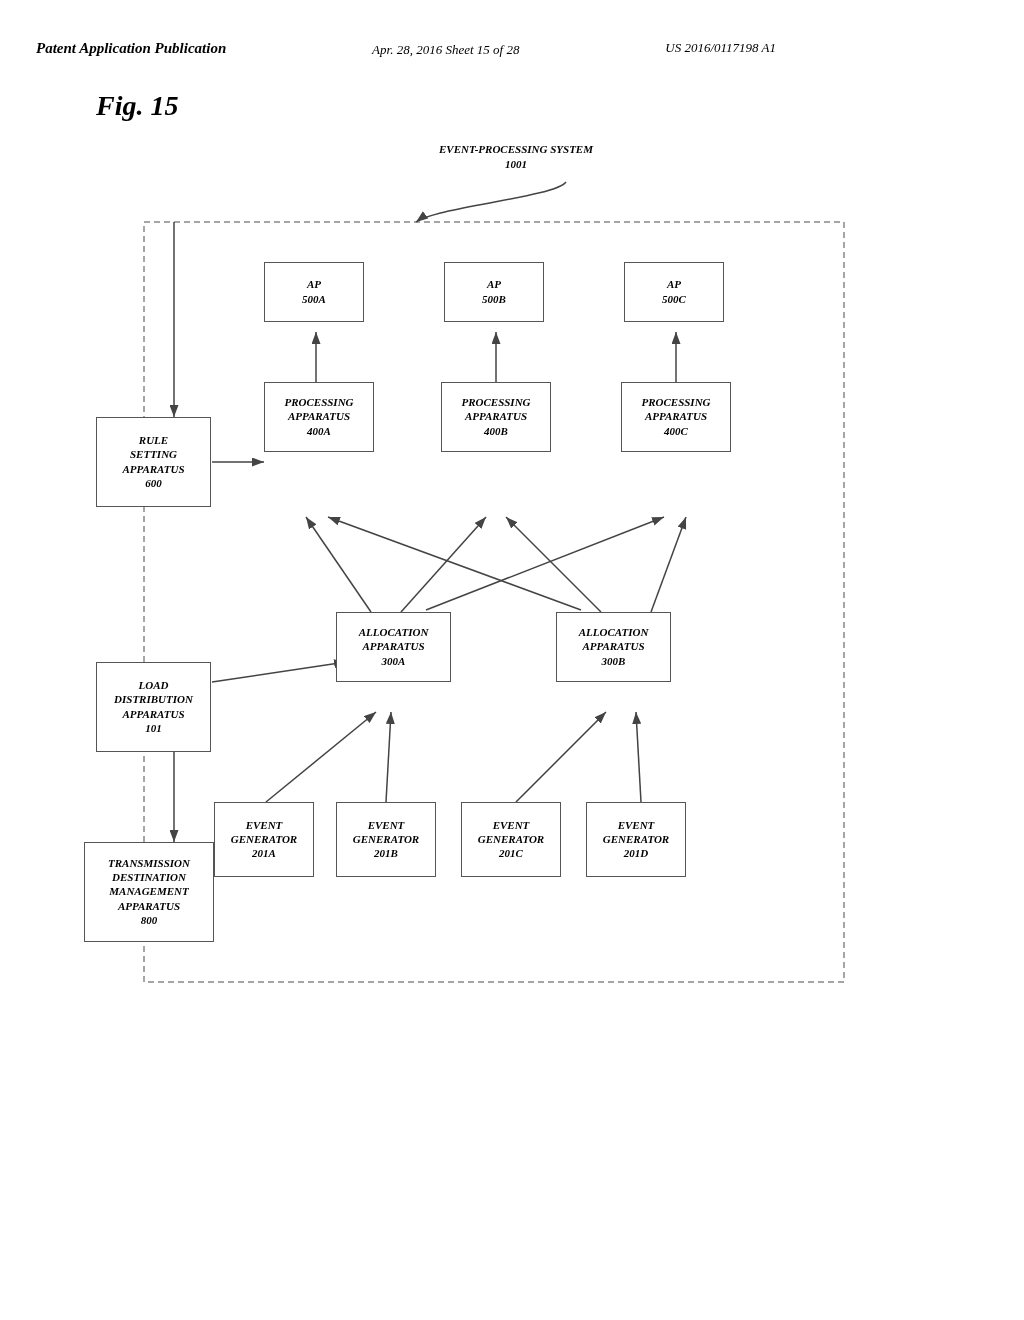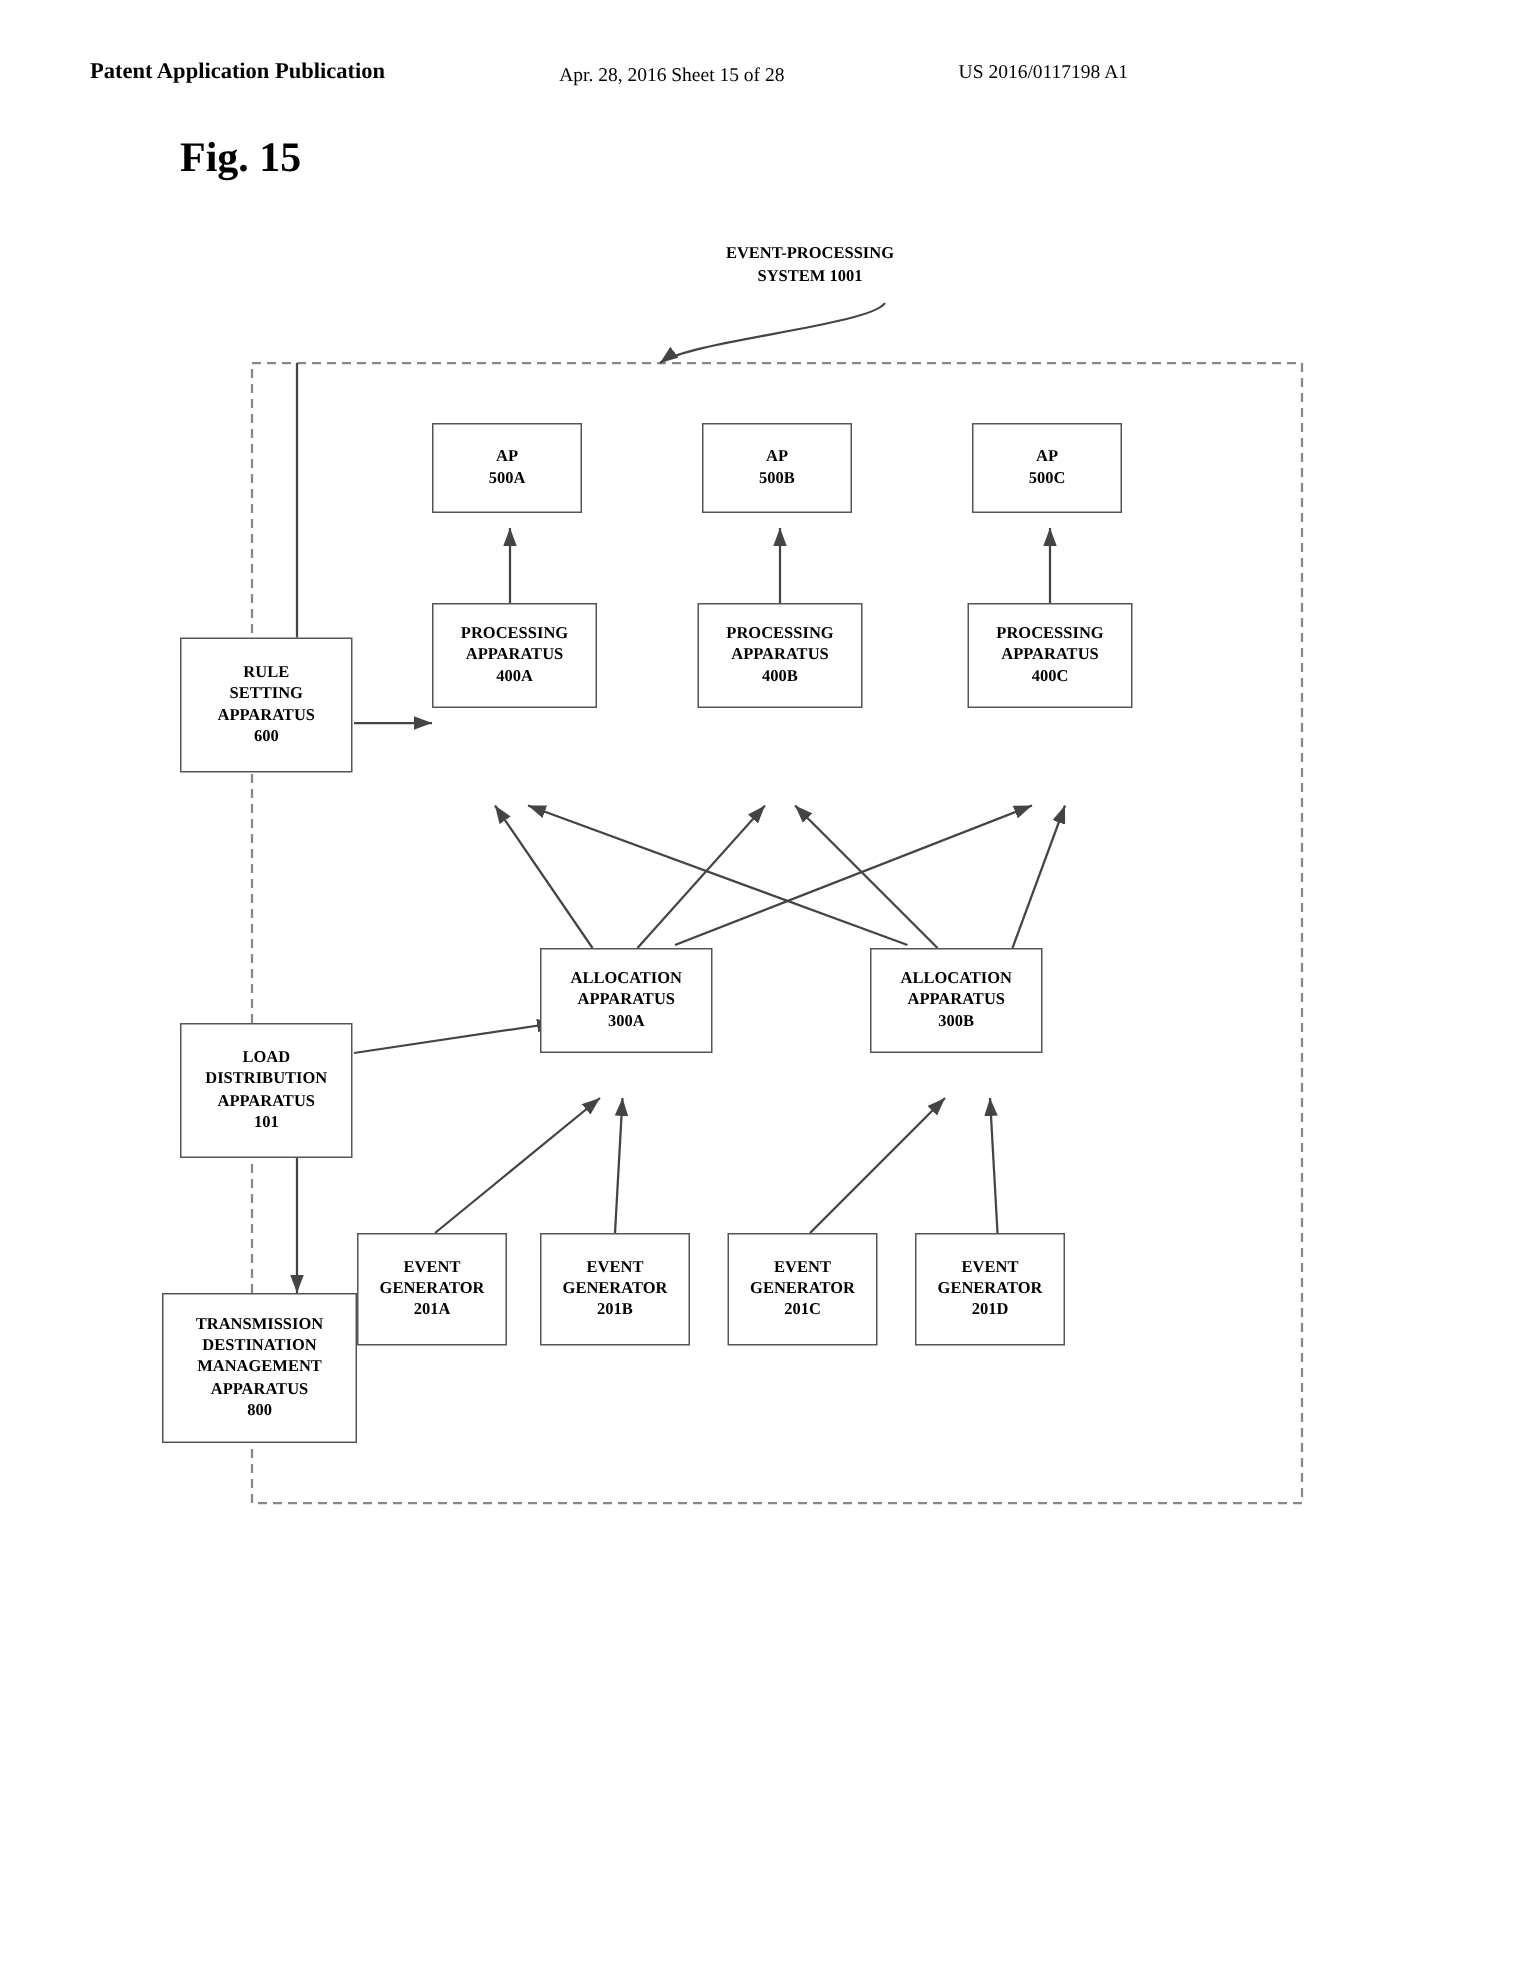--- a/index.html
+++ b/index.html
@@ -9,22 +9,23 @@
       width: 1024px;
       min-height: 1320px;
       position: relative;
       color: #000;
     }
 
     .page {
       width: 812px;
       min-height: 1320px;
       background: #fff;
-      padding: 40px 60px;
+      padding: 40px 36px;
       position: relative;
+      font-style: italic;
     }
 
     .header {
       display: flex;
       justify-content: space-between;
       align-items: flex-start;
       margin-bottom: 20px;
       font-size: 14px;
     }
 
@@ -40,21 +41,20 @@
 
     .header-right {
       font-size: 13px;
     }
 
     .fig-label {
       font-size: 28px;
       font-weight: bold;
       margin-top: 30px;
       margin-left: 60px;
-      margin-bottom: 20px;
     }
 
     .diagram-area {
       position: relative;
       width: 860px;
       height: 980px;
       margin: 0 auto;
     }
 
     .box {
@@ -170,21 +170,21 @@
     <div class="box" style="top: 140px; left: 408px; width: 100px; height: 60px;">
       <span>AP</span>
       <span>500B</span>
     </div>
 
     <div class="box" style="top: 140px; left: 588px; width: 100px; height: 60px;">
       <span>AP</span>
       <span>500C</span>
     </div>
 
-    <div class="box" style="top: 283px; left: 60px; width: 115px; height: 90px;">
+    <div class="box" style="top: 295px; left: 60px; width: 115px; height: 90px;">
       <span>RULE</span>
       <span>SETTING</span>
       <span>APPARATUS</span>
       <span>600</span>
     </div>
 
     <div class="box" style="top: 260px; left: 228px; width: 110px; height: 70px;">
       <span>PROCESSING</span>
       <span>APPARATUS</span>
       <span>400A</span>

